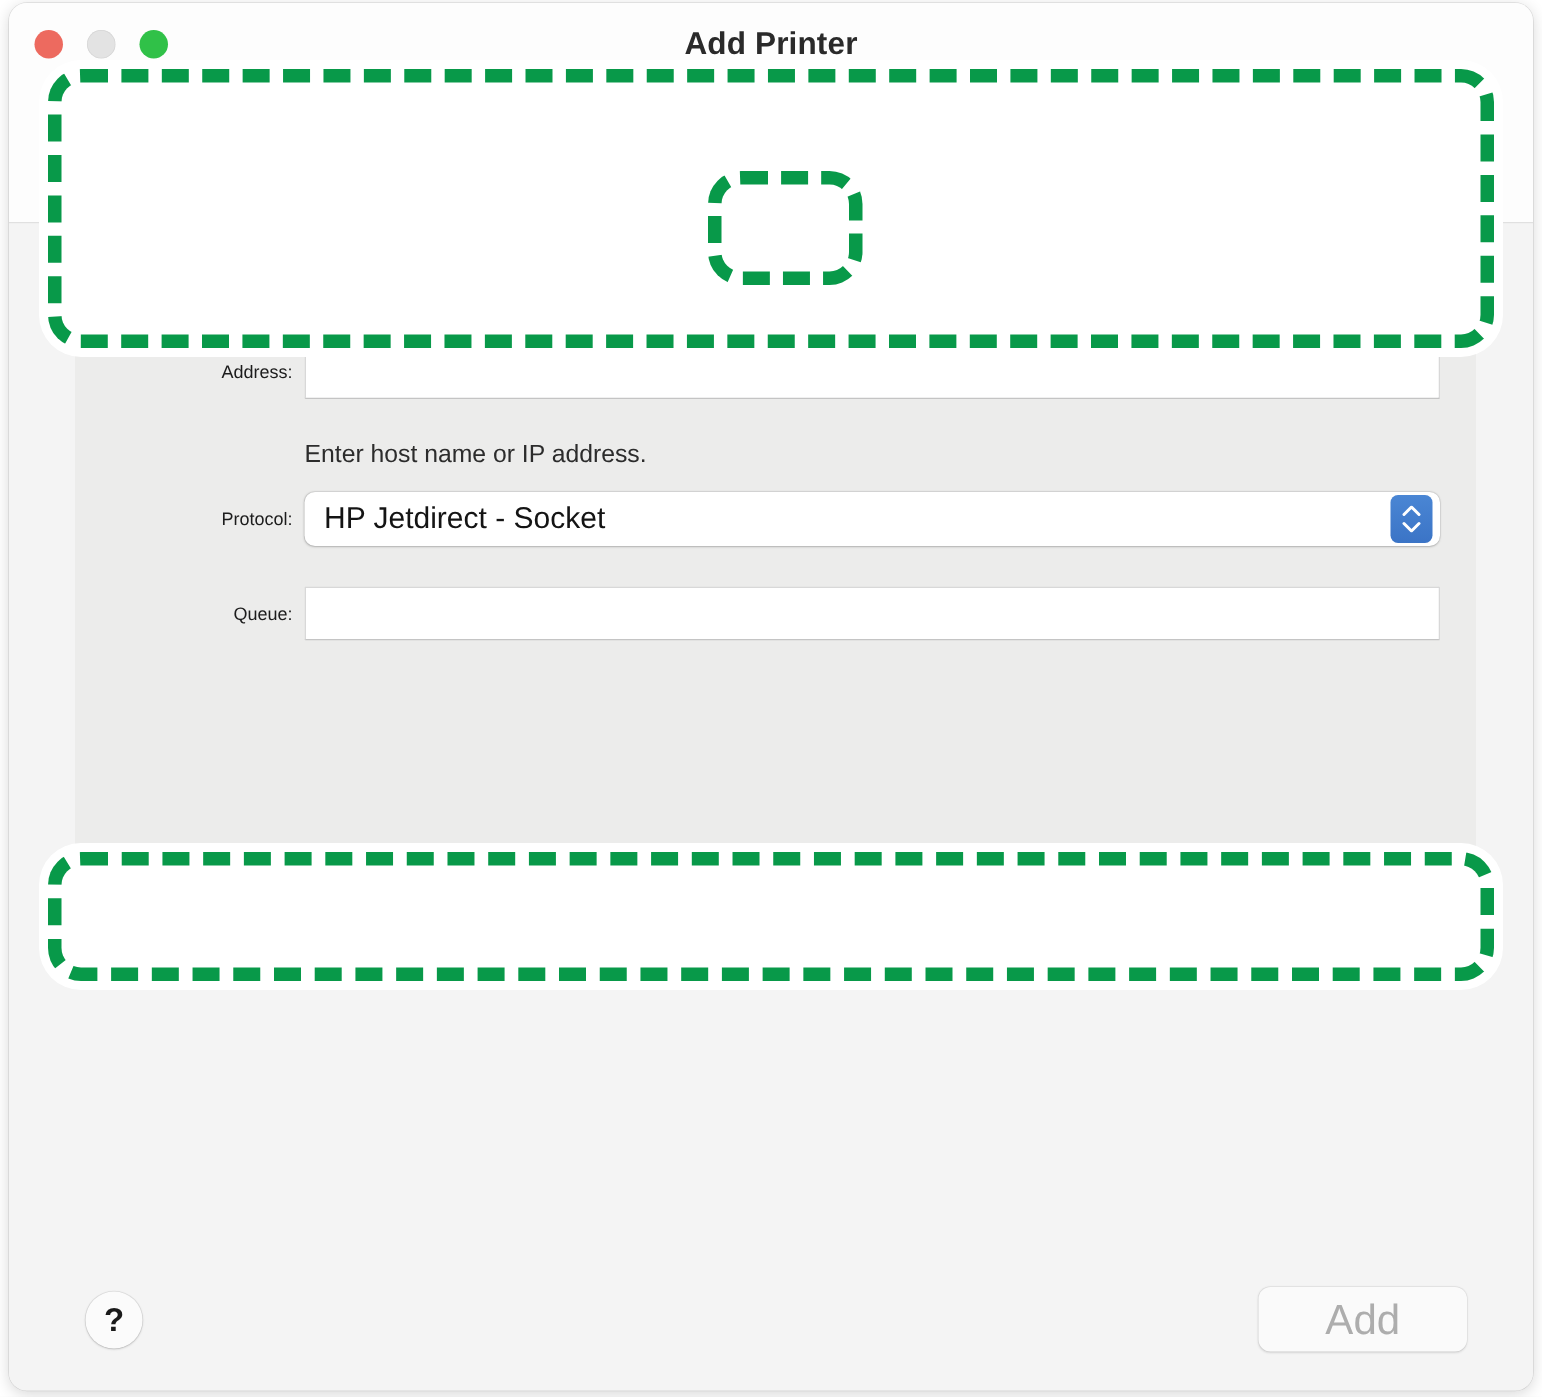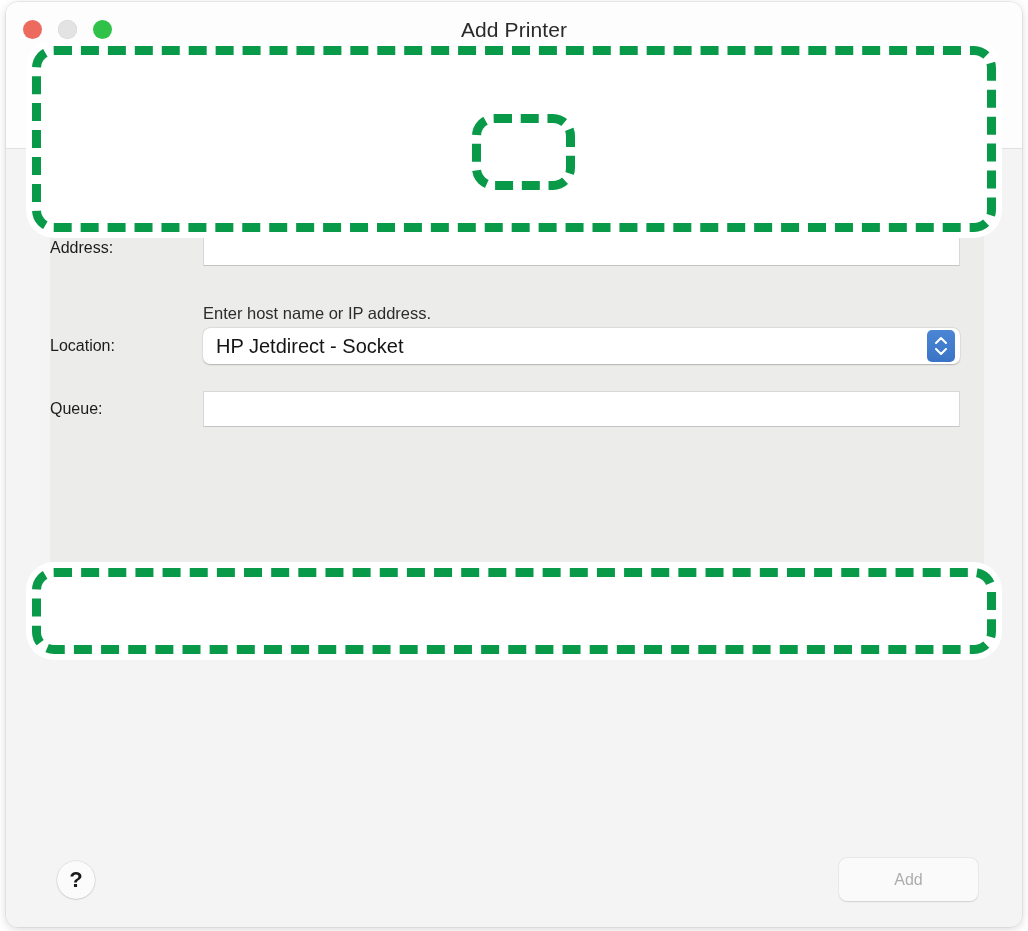--- a/index.html
+++ b/index.html
@@ -53,21 +53,21 @@
   .light.min    { background: #e3e3e3; box-shadow: inset 0 0 0 0.5px #d6d6d6; }
   .light.zoom   { background: #30c148; }
 
   .win-title {
     position: absolute;
     left: 0;
     top: 16px;
     width: 100%;
     text-align: center;
     font-size: 21px;
-    font-weight: normal;
+    font-weight: bold;
     color: #2a2a2a;
     letter-spacing: 0.1px;
   }
 
   .toolbar {
     position: absolute;
     left: 0;
     top: 56px;
     width: 100%;
     display: flex;
@@ -111,21 +111,22 @@
     left: 0;
     width: 100%;
     height: 36px;
     display: flex;
     align-items: center;
   }
   .field-label {
     position: absolute;
     left: 0;
     width: 145px;
-    font-size: 16px;
+    text-align: right;
+    font-size: 12px;
     color: #1c1c1c;
   }
   .hint {
     position: absolute;
     left: 153px;
     font-size: 16.5px;
     color: #2c2c2c;
   }
 
   
@@ -206,21 +207,21 @@
     right: 44px;
     bottom: 26px;
     width: 139px;
     height: 43px;
     border-radius: 8px;
     background: #fafafa;
     box-shadow: 0 0.5px 1.5px rgba(0,0,0,0.12), 0 0 0 0.5px rgba(0,0,0,0.05);
     display: flex;
     align-items: center;
     justify-content: center;
-    font-size: 16px;
+    font-size: 28px;
     color: #adadad;
   }
 
   
   .hl {
     position: absolute;
     border: 9px dashed #089949;
     border-radius: 22px;
     box-sizing: border-box;
     pointer-events: none;
@@ -302,24 +303,24 @@
 
   <div class="content">
 
     <div class="panel" id="panel-top">
 
       <div class="row" style="top:24px;">
         <span class="field-label">Address:</span>
         <div class="textfield"></div>
       </div>
 
-      <div class="hint" style="top:88px;margin-top:10px;">Enter host name or IP address.</div>
+      <div class="hint" style="top:88px;">Enter host name or IP address.</div>
 
       <div class="row" style="top:119px;height:42px;">
-        <span class="field-label">Location:</span>
+        <span class="field-label">Protocol:</span>
         <div class="popup">
           <span class="value">HP Jetdirect - Socket</span>
           <span class="stepper">
             <svg width="14" height="8" viewBox="0 0 14 8">
                 <path d="M2 6 L7 1 L12 6" fill="none" stroke="#ffffff" stroke-width="2" stroke-linecap="round" stroke-linejoin="round"></path>
               </svg>
             <svg width="14" height="8" viewBox="0 0 14 8">
                 <path d="M2 2 L7 7 L12 2" fill="none" stroke="#ffffff" stroke-width="2" stroke-linecap="round" stroke-linejoin="round"></path>
               </svg>
           </span>

